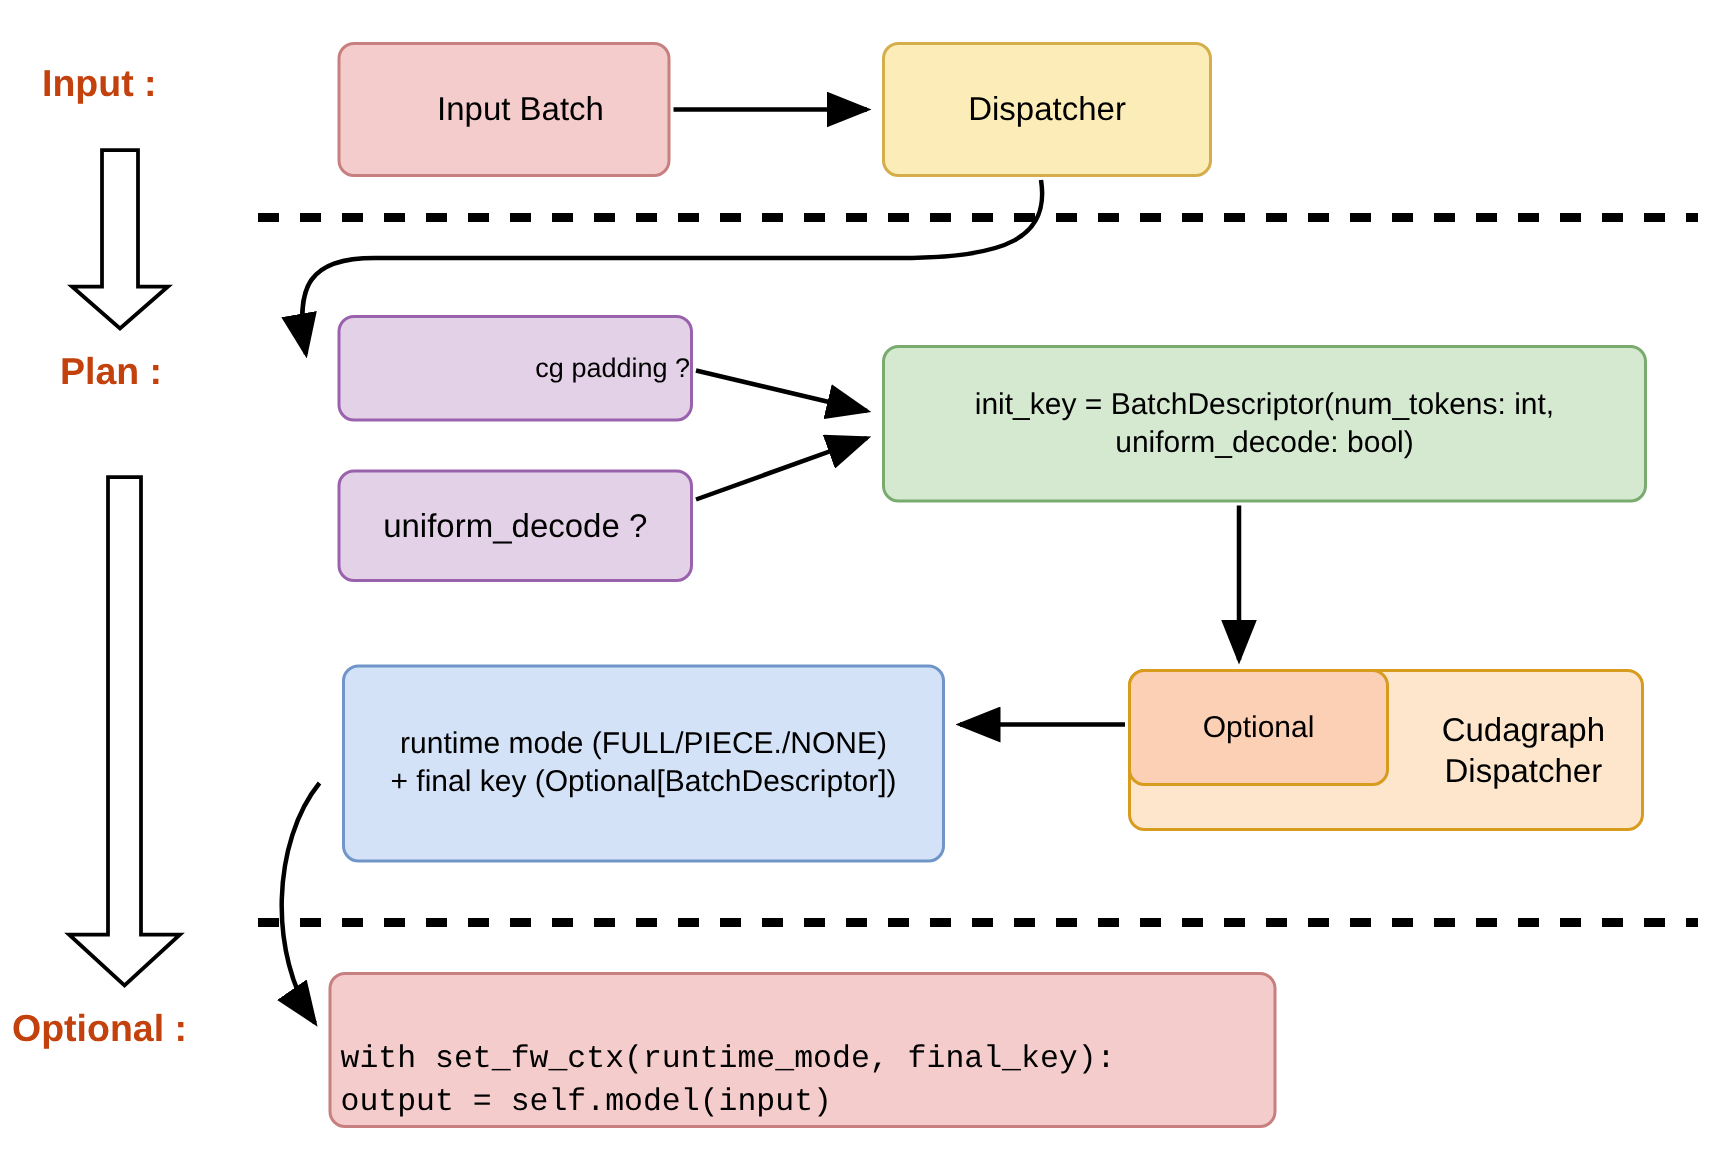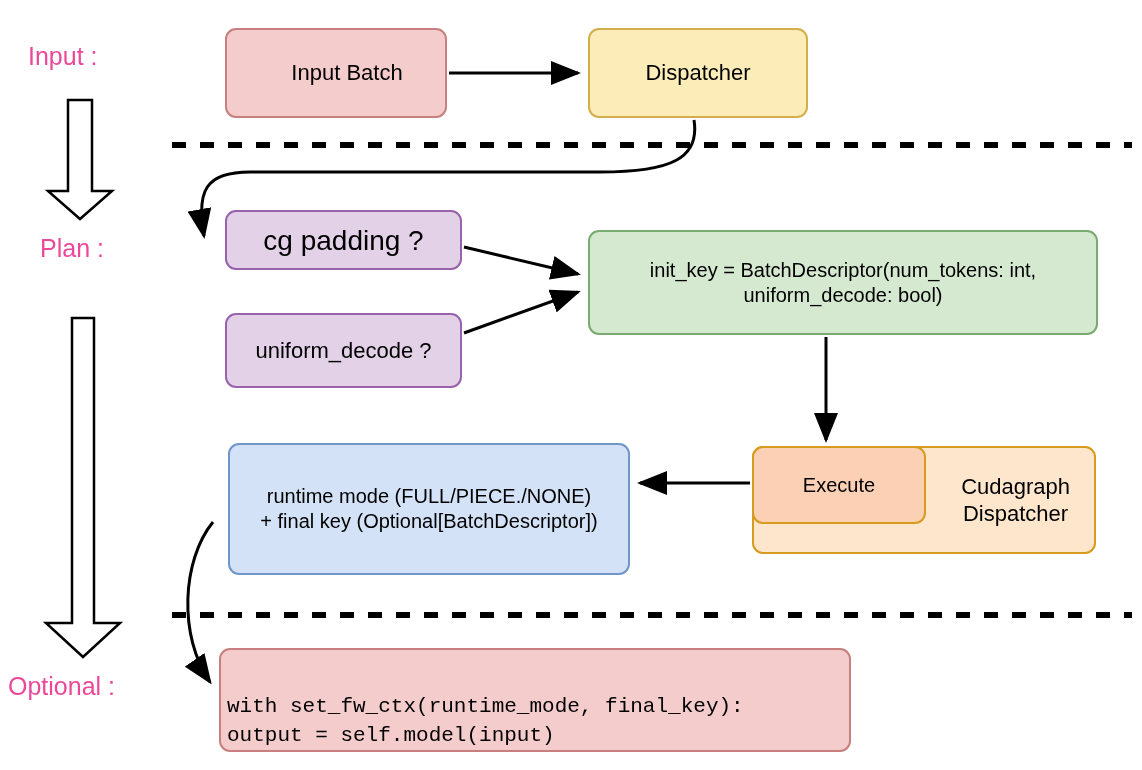--- a/index.html
+++ b/index.html
@@ -21,23 +21,23 @@
     position: absolute;
     left: 0;
     top: 0;
     width: 1142px;
     height: 770px;
     pointer-events: none;
   }
   .stage-label {
     position: absolute;
     font-family: "Liberation Sans", sans-serif;
-    font-weight: normal;
+    font-weight: bold;
     font-size: 25px;
-    color: #ec4899;
+    color: #c2410c;
     white-space: nowrap;
   }
   .node {
     position: absolute;
     box-sizing: border-box;
     border-radius: 11px;
     border-style: solid;
     border-width: 2px;
     display: flex;
     align-items: center;
@@ -51,22 +51,22 @@
 
   #node-input-batch {
     left: 225px; top: 28px; width: 222px; height: 90px;
     background: #f5cccc; border-color: #c77f7f; font-size: 22px; padding-left: 22px;
   }
   #node-preprocess {
     left: 588px; top: 28px; width: 220px; height: 90px;
     background: #fcecb8; border-color: #d4ae4a; font-size: 22px;
   }
   #node-cg-padding {
-    left: 225px; top: 210px; width: 237px; height: 60px;
-    background: #e3d1e8; border-color: #9a62ad; font-size: 28px;
+    left: 225px; top: 210px; width: 237px; height: 71px;
+    background: #e3d1e8; border-color: #9a62ad; font-size: 18px; justify-content: flex-end;
   }
   #node-uniform-decode {
     left: 225px; top: 313px; width: 237px; height: 75px;
     background: #e3d1e8; border-color: #9a62ad; font-size: 22px;
   }
   #node-init-key {
     left: 588px; top: 230px; width: 510px; height: 105px;
     background: #d5e8d0; border-color: #7aab6e; font-size: 20px;
   }
   #node-runtime-mode {
@@ -161,21 +161,21 @@
     <span class="node-text">runtime mode (FULL/PIECE./NONE)
 + final key (Optional[BatchDescriptor])</span>
   </div>
 
   <div class="node" id="node-cudagraph-dispatcher">
     <span class="node-text">Cudagraph
 Dispatcher</span>
   </div>
 
   <div class="node" id="node-dispatch">
-    <span class="node-text">Execute</span>
+    <span class="node-text">Optional</span>
   </div>
 
   <div class="node" id="node-exec-code">
     <span class="node-text">with set_fw_ctx(runtime_mode, final_key):
     output = self.model(input)</span>
   </div>
 
 </div>
 
 </body></html>

